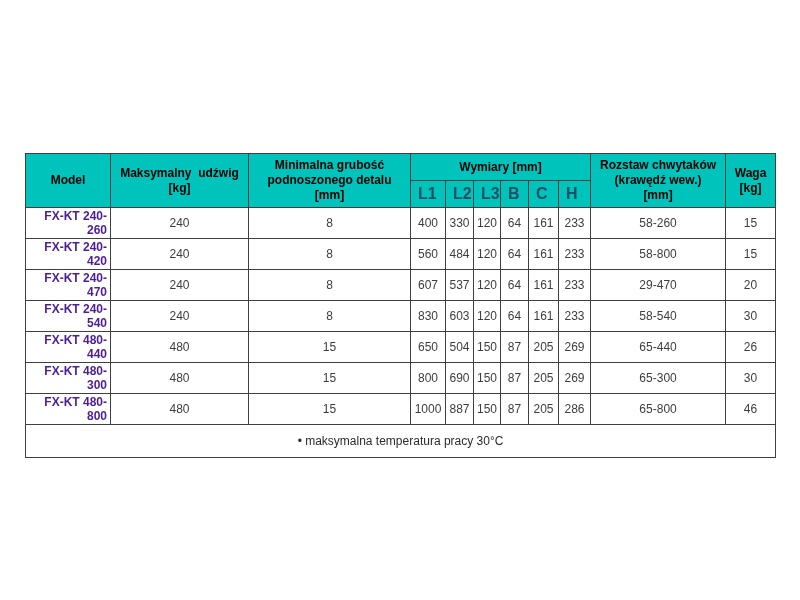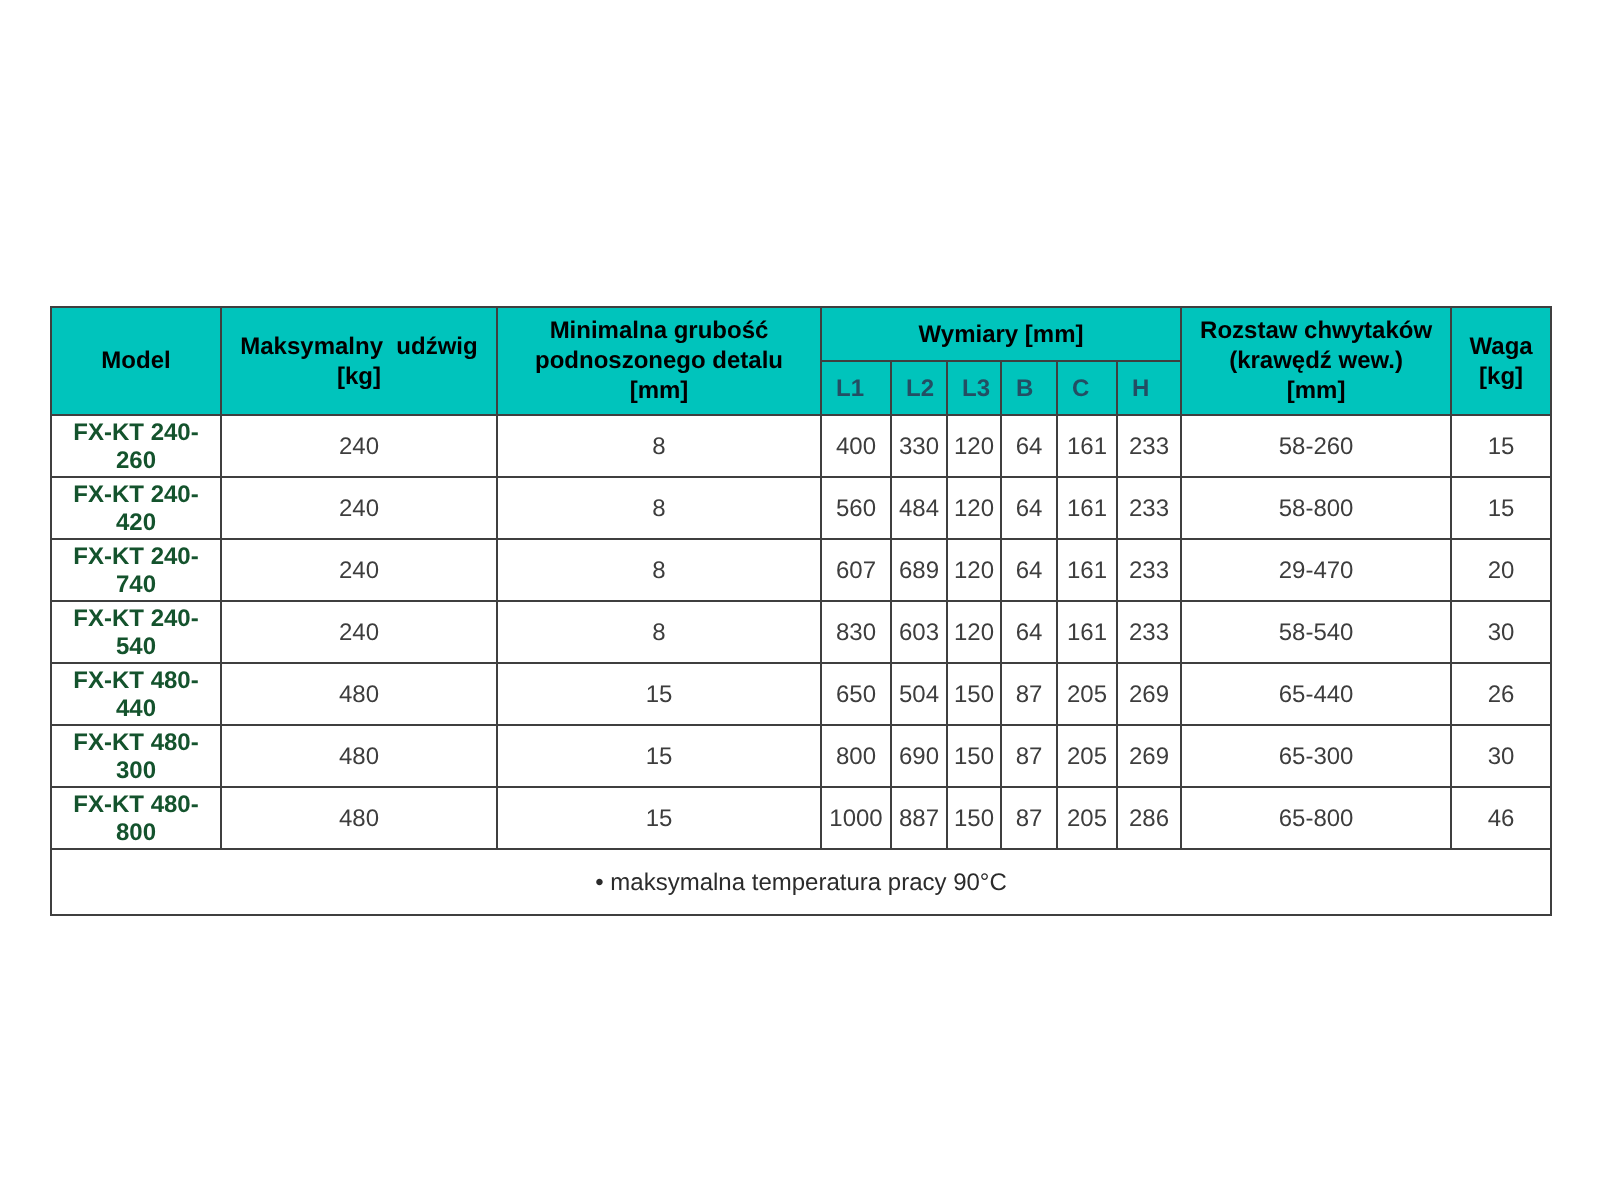--- a/index.html
+++ b/index.html
@@ -35,36 +35,37 @@
     font-weight:bold;
     font-size:12px;
     line-height:1.25;
     text-align:center;
     vertical-align:middle;
     white-space:pre-wrap;
   }
   thead tr{height:27px;}
   thead tr.subhead th{
     color:var(--subhead-text);
-    font-size:12px;
+    font-size:16px;
     font-weight:bold;
     text-align:left;
     padding-left:7px;
   }
   tbody tr.data-row{height:29px;}
   tbody td{
     font-size:12px;
     color:var(--data-text);
     text-align:center;
     vertical-align:middle;
     background:#ffffff;
   }
   tbody td.model{
     font-weight:bold;
-    color:#14532d;
+    color:#4c1d95;
+    text-align:right;
   }
   tbody tr.footer-row{height:33px;}
   tbody tr.footer-row td{
     text-align:center;
     font-size:12px;
     color:#2b2b2b;
   }
 </style>
 </head>
 <body>
@@ -129,25 +130,25 @@
         <td>560</td>
         <td>484</td>
         <td>120</td>
         <td>64</td>
         <td>161</td>
         <td>233</td>
         <td>58-800</td>
         <td>15</td>
       </tr>
       <tr class="data-row">
-        <td class="model">FX-KT 240-740</td>
+        <td class="model">FX-KT 240-470</td>
         <td>240</td>
         <td>8</td>
         <td>607</td>
-        <td>689</td>
+        <td>537</td>
         <td>120</td>
         <td>64</td>
         <td>161</td>
         <td>233</td>
         <td>29-470</td>
         <td>20</td>
       </tr>
       <tr class="data-row">
         <td class="model">FX-KT 240-540</td>
         <td>240</td>
@@ -194,17 +195,17 @@
         <td>1000</td>
         <td>887</td>
         <td>150</td>
         <td>87</td>
         <td>205</td>
         <td>286</td>
         <td>65-800</td>
         <td>46</td>
       </tr>
       <tr class="footer-row">
-        <td colspan="11">• maksymalna temperatura pracy 90°C</td>
+        <td colspan="11">• maksymalna temperatura pracy 30°C</td>
       </tr>
     </tbody>
   </table>
 </div>
 
 </body></html>

